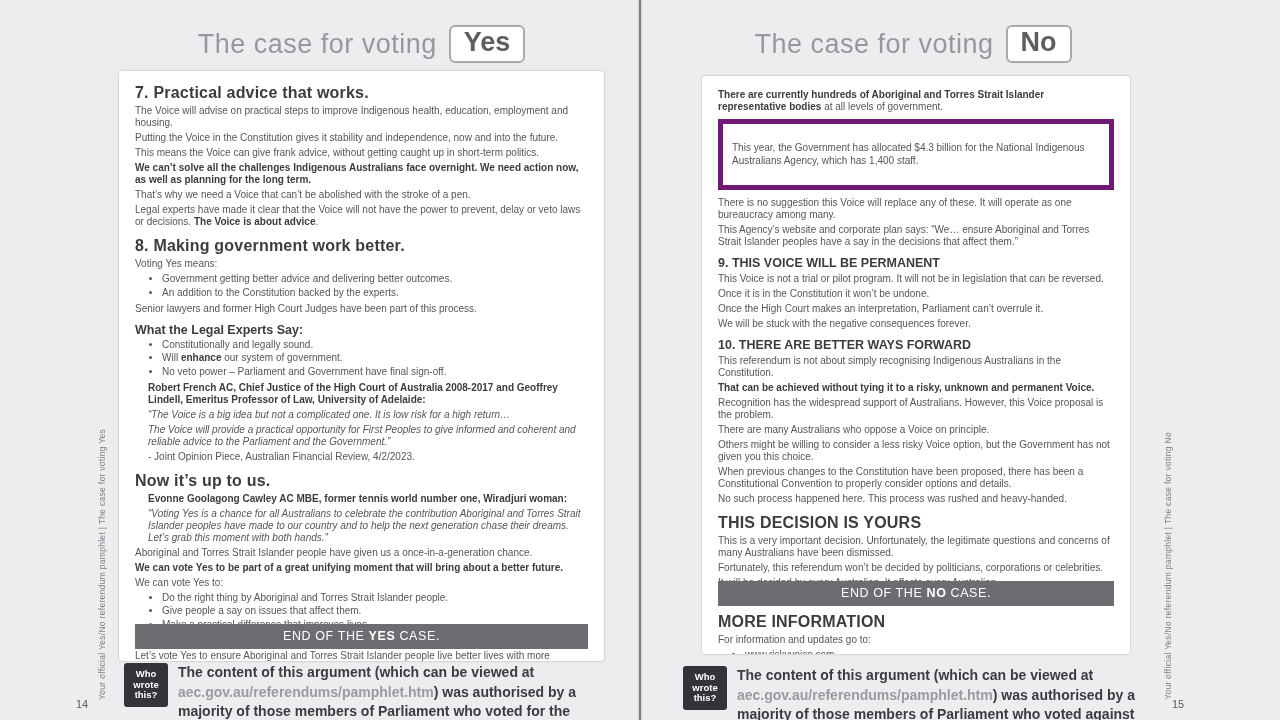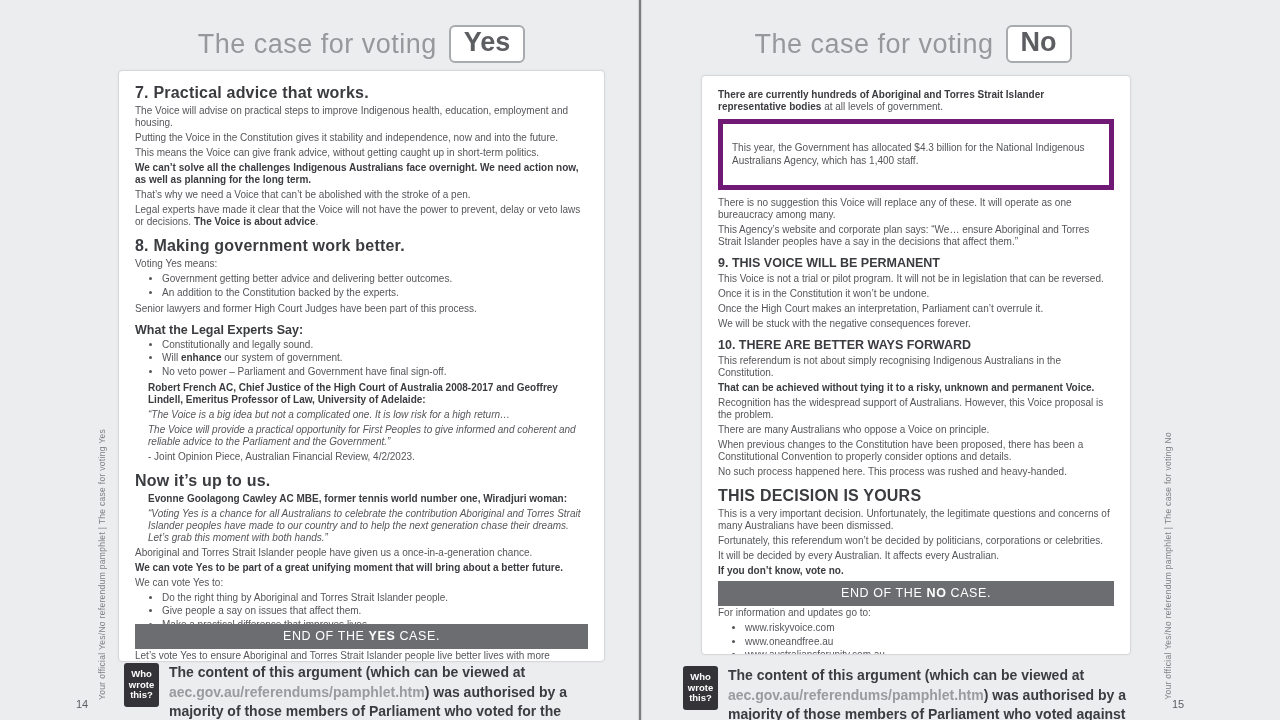--- a/index.html
+++ b/index.html
@@ -48,21 +48,21 @@
     font-size:12.5px; letter-spacing:.6px; padding:5px 4px 6px; margin-top:6px;
   }
   .endbar .b { color:#fff; }
   .endbar.pin-bottom { margin-top:auto; }
   .panel.right .endbar { margin-bottom:36px; }
 
   .footer { position:absolute; display:flex; gap:10px; align-items:flex-start; }
   .footer.left  { left:124px; top:663px; width:478px; }
   .footer.right { left:683px; top:666px; width:462px; }
   .who-box {
-    flex:none; width:35px; height:44px; background:#333338; color:#fff; border-radius:3px;
+    flex:none; width:44px; height:44px; background:#333338; color:#fff; border-radius:3px;
     font-size:9.5px; font-weight:bold; text-align:center; line-height:1.15;
     display:flex; align-items:center; justify-content:center; padding:2px;
   }
   .footer-text { font-size:14px; font-weight:bold; color:#3b3c40; line-height:1.4; }
   .footer-text .link { color:#9a9b9f; }
 
   .side-text {
     position:absolute; bottom:20px; writing-mode:vertical-rl; transform:rotate(180deg);
     font-size:8.5px; color:#7e7f83; letter-spacing:.3px; white-space:nowrap;
   }
@@ -154,20 +154,21 @@
         <div class="h2">9. THIS VOICE WILL BE PERMANENT</div>
         <p class="p"><span>This Voice is not a trial or pilot program. It will not be in legislation that can be reversed.</span></p>
         <p class="p"><span>Once it is in the Constitution it won’t be undone.</span></p>
         <p class="p"><span>Once the High Court makes an interpretation, Parliament can’t overrule it.</span></p>
         <p class="p"><span>We will be stuck with the negative consequences forever.</span></p>
         <div class="h2">10. THERE ARE BETTER WAYS FORWARD</div>
         <p class="p"><span>This referendum is not about simply recognising Indigenous Australians in the Constitution.</span></p>
         <p class="p"><span class="b">That can be achieved without tying it to a risky, unknown and permanent Voice.</span></p>
         <p class="p"><span>Recognition has the widespread support of Australians. However, this Voice proposal is the problem.</span></p>
         <p class="p"><span>There are many Australians who oppose a Voice on principle.</span></p>
+        <p class="p"><span>Others might be willing to consider a less risky Voice option, but the Government has not given you this choice.</span></p>
         <p class="p"><span>When previous changes to the Constitution have been proposed, there has been a Constitutional Convention to properly consider options and details.</span></p>
         <p class="p"><span>No such process happened here. This process was rushed and heavy-handed.</span></p>
         <div class="h1">THIS DECISION IS YOURS</div>
         <p class="p"><span>This is a very important decision. Unfortunately, the legitimate questions and concerns of many Australians have been dismissed.</span></p>
         <p class="p"><span>Fortunately, this referendum won’t be decided by politicians, corporations or celebrities.</span></p>
         <p class="p"><span>It will be decided by every Australian. It affects every Australian.</span></p>
         <p class="p"><span class="b">If you don’t know, vote no.</span></p>
         <div class="h1">MORE INFORMATION</div>
         <p class="p"><span>For information and updates go to:</span></p>
         <ul class="bullets">

